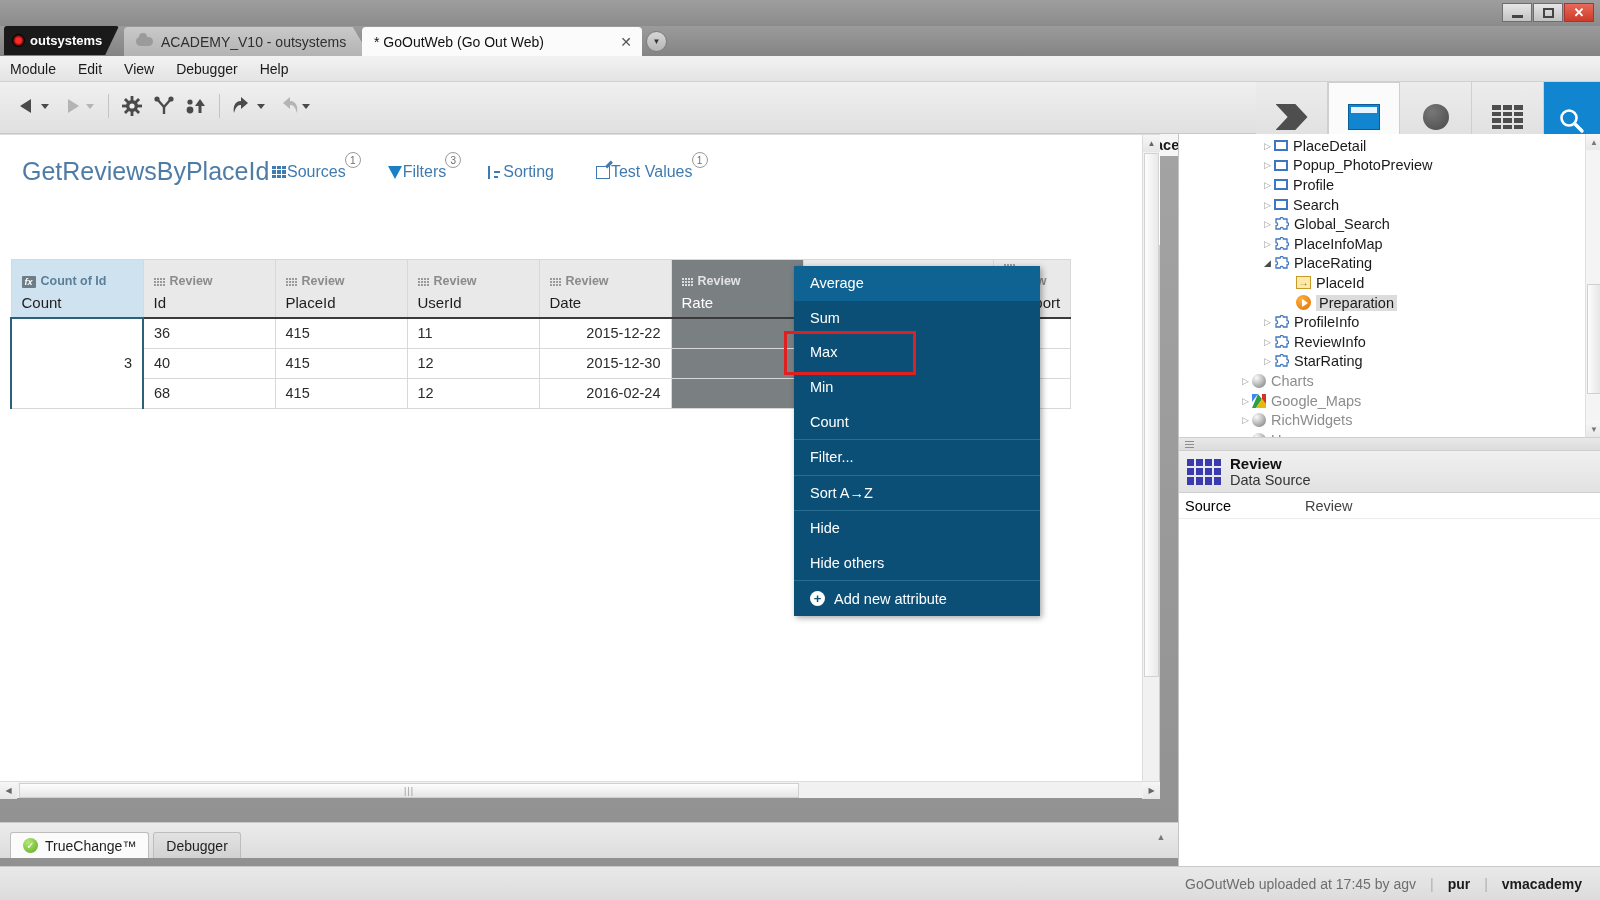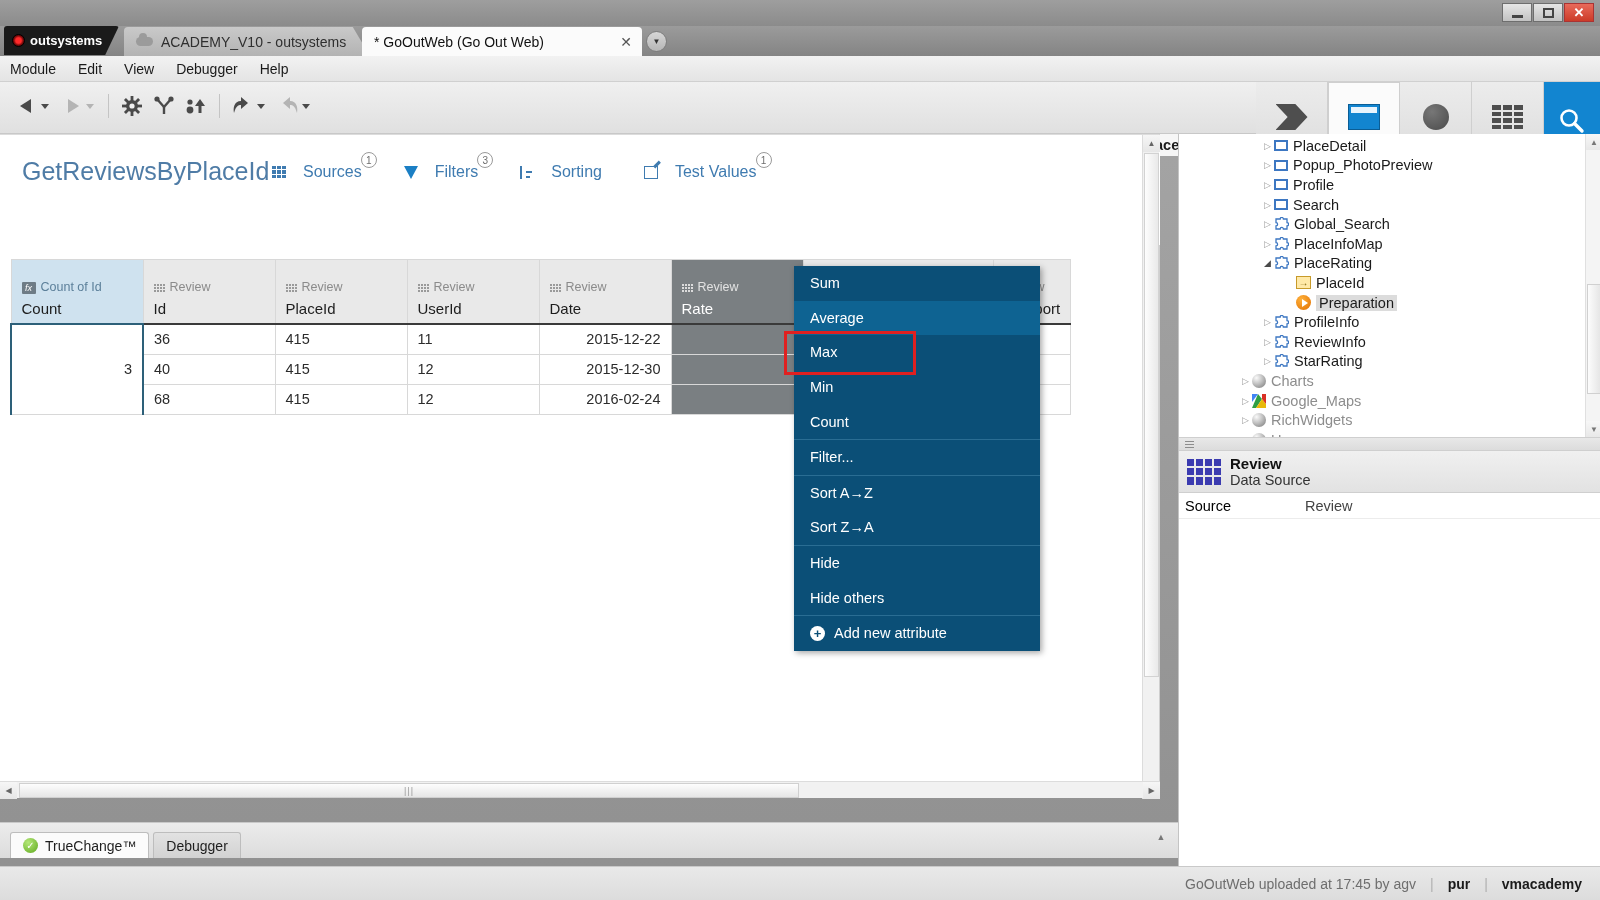--- a/index.html
+++ b/index.html
@@ -146,21 +146,21 @@
     background: #ffffff; border-right:1px solid #cfcfcf;
     border-top: 1px solid #dcdcdc;
   }
   .agg-header {
     position:absolute; left: 0; top: 0; width: 1160px; height: 110px; background:#fff;
   }
   .agg-title {
     position:absolute; left: 22px; top: 22px; font-size: 25px; color:#4f7ca6; font-weight: 300;
   }
   .agg-tabs { position:absolute; left: 272px; top: 28px; display:flex; gap: 42px; }
-  .agg-tab { position:relative; display:flex; align-items:center; gap:17px; font-size:16px; color:#3f7bb0; }
+  .agg-tab { position:relative; display:flex; align-items:center; gap:1px; font-size:16px; color:#3f7bb0; }
   .agg-tab .badge {
     position:absolute; right:-15px; top:-11px; width:16px;height:16px;border-radius:50%;
     border:1px solid #9a9a9a; color:#6d6d6d; font-size:10px;
     display:flex;align-items:center;justify-content:center; background:#fff;
   }
   .gridico { width:14px;height:12px; display:grid;grid-template-columns:repeat(3,1fr);grid-template-rows:repeat(3,1fr);gap:1px;}
   .gridico i { background:#3f7bb0; }
   .funnel { width:0;height:0;border-left:7px solid transparent;border-right:7px solid transparent;border-top:13px solid #1b7fc4;}
   .sorting-ico { position:relative; width:14px;height:13px;}
   .sorting-ico b { position:absolute; left:6px; height:2px;background:#3f7bb0; display:block;}
@@ -172,21 +172,21 @@
   .pencil-ico:after{content:'';position:absolute;right:-4px;top:-4px;width:8px;height:3px;background:#3f7bb0;transform:rotate(-45deg);}
 
   
   .grid { position:absolute; left: 10px; top: 124px; }
   .grid table { border-collapse: collapse; font-size: 14.5px; }
   .grid th, .grid td {
     border: 1px solid #d8d8d8; padding: 0 10px; height: 30px;
     font-weight: normal; color:#2b2b2b; background:#fff; text-align:left;
   }
   .grid thead th { background: #e9e9e9; vertical-align: bottom; height: 30px; }
-  .grid thead tr.src th { color:#8b8b8b; font-size: 12.5px; height: 28px; border-bottom:none; padding-top:6px;}
+  .grid thead tr.src th { color:#8b8b8b; font-size: 12.5px; height: 28px; border-bottom:none; font-weight:bold;}
   .grid thead tr.name th { font-size: 15px; color:#1d1d1d; border-top:none; height: 30px; padding-bottom: 6px; }
   .grid thead tr.name th.last-hdr { border-bottom: 2px solid #3a3a3a; }
   .grid thead tr.src th.first { background:#cfe2ef; color:#5b7f99;}
   .grid thead tr.name th.first { background:#cfe2ef; color:#1d1d1d; border-bottom: 2px solid #2d6079;}
   .grid th.selcol { background:#7a7f82 !important; color:#fff !important; }
   .grid th.selcol.src-sel { color:#e2e2e2 !important; }
   .grid td.selcol { background:#7a7f82; color:#f2f2f2; }
   .grid td.countcell { border-left: 2px solid #2d6079; border-right: 2px solid #2d6079; }
   .grid .num { text-align: right; }
   .minicols { display:inline-grid;grid-template-columns:repeat(4,2px);grid-template-rows:repeat(3,2px);gap:1px;vertical-align:middle;margin-right:5px;}
@@ -723,32 +723,31 @@
 
     <div class="hscroll">
       <div class="arrow-l">◀</div>
       <div class="thumb">|||</div>
       <div class="arrow-r">▶</div>
     </div>
   </div>
 
   <div class="ctxmenu">
     <div class="group">
+      <div class="item hi">Average</div>
       <div class="item">Sum</div>
-      <div class="item hi">Average</div>
       <div class="item">Max</div>
       <div class="item">Min</div>
       <div class="item">Count</div>
     </div>
     <div class="group">
       <div class="item">Filter...</div>
     </div>
     <div class="group">
       <div class="item">Sort A→Z</div>
-      <div class="item">Sort Z→A</div>
     </div>
     <div class="group">
       <div class="item">Hide</div>
       <div class="item">Hide others</div>
     </div>
     <div>
       <div class="item">
         <span class="plus-ico">+</span>
         <span>Add new attribute</span>
       </div>

